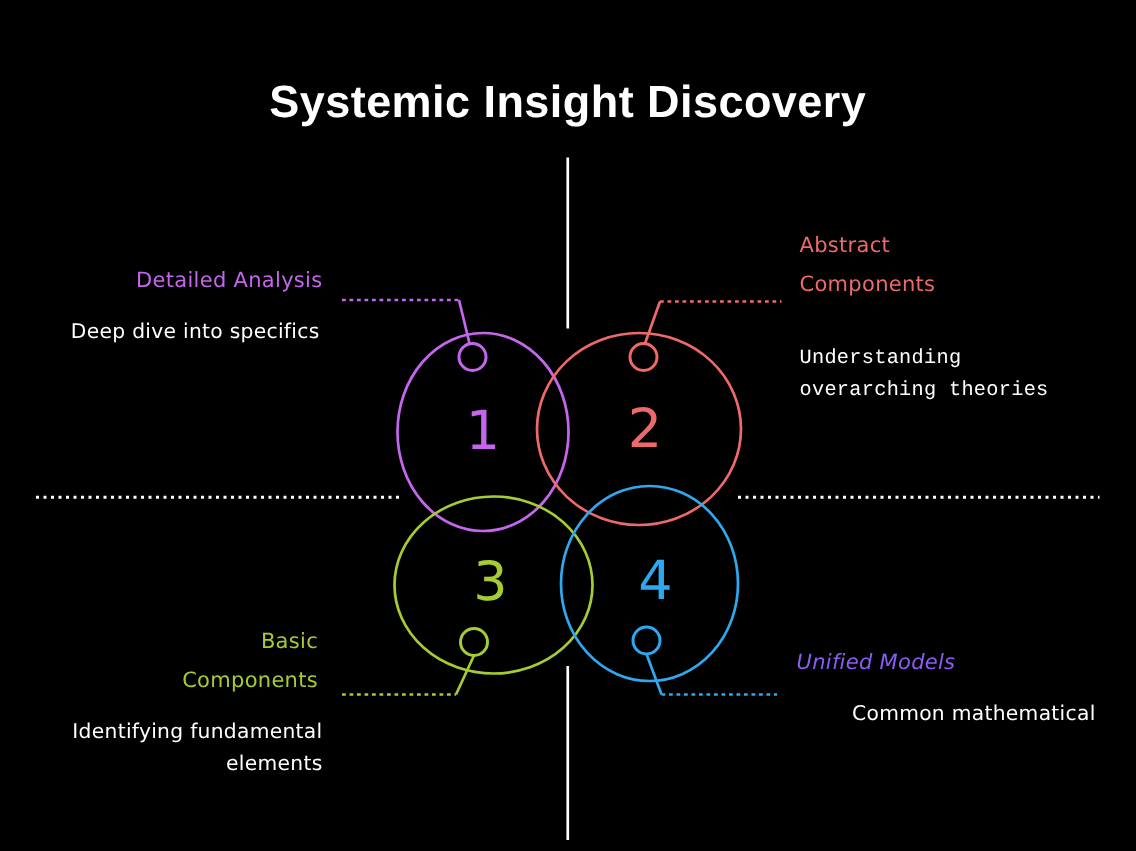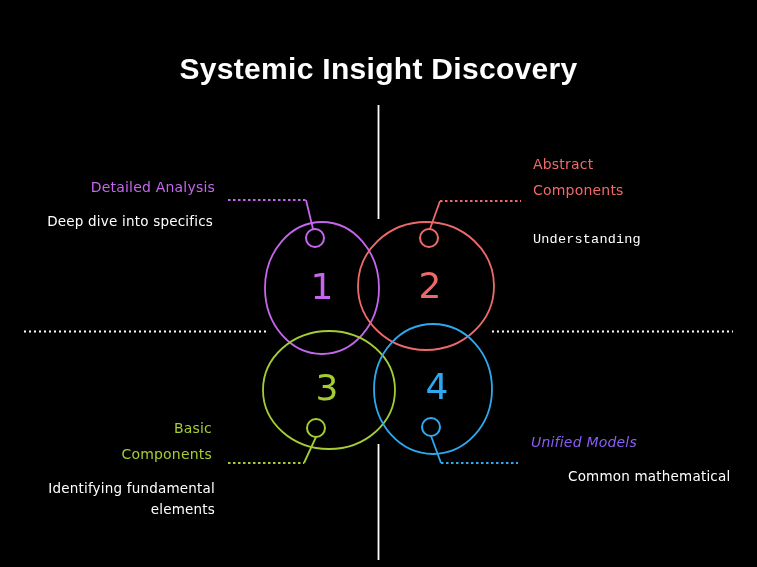--- a/index.html
+++ b/index.html
@@ -79,20 +79,21 @@
   <div class="label-group align-r" style="top:211px;right:544px;width:240px;">
     <div class="desc">Deep dive into specifics</div>
   </div>
 
   <div class="label-group align-l" style="top:151px;left:533px;width:200px;">
     <div class="heading tx-red">Abstract</div>
     <div class="heading tx-red">Components</div>
   </div>
   <div class="label-group align-l" style="top:229px;left:533px;width:200px;font-family:Liberation Mono, monospace;">
     <div class="desc">Understanding</div>
+    <div class="desc">overarching theories</div>
   </div>
 
   <div class="label-group align-r" style="top:415px;right:545px;width:240px;">
     <div class="heading tx-green">Basic</div>
     <div class="heading tx-green">Components</div>
   </div>
   <div class="label-group align-r" style="top:478px;right:542px;width:240px;">
     <div class="desc">Identifying fundamental</div>
     <div class="desc">elements</div>
   </div>

